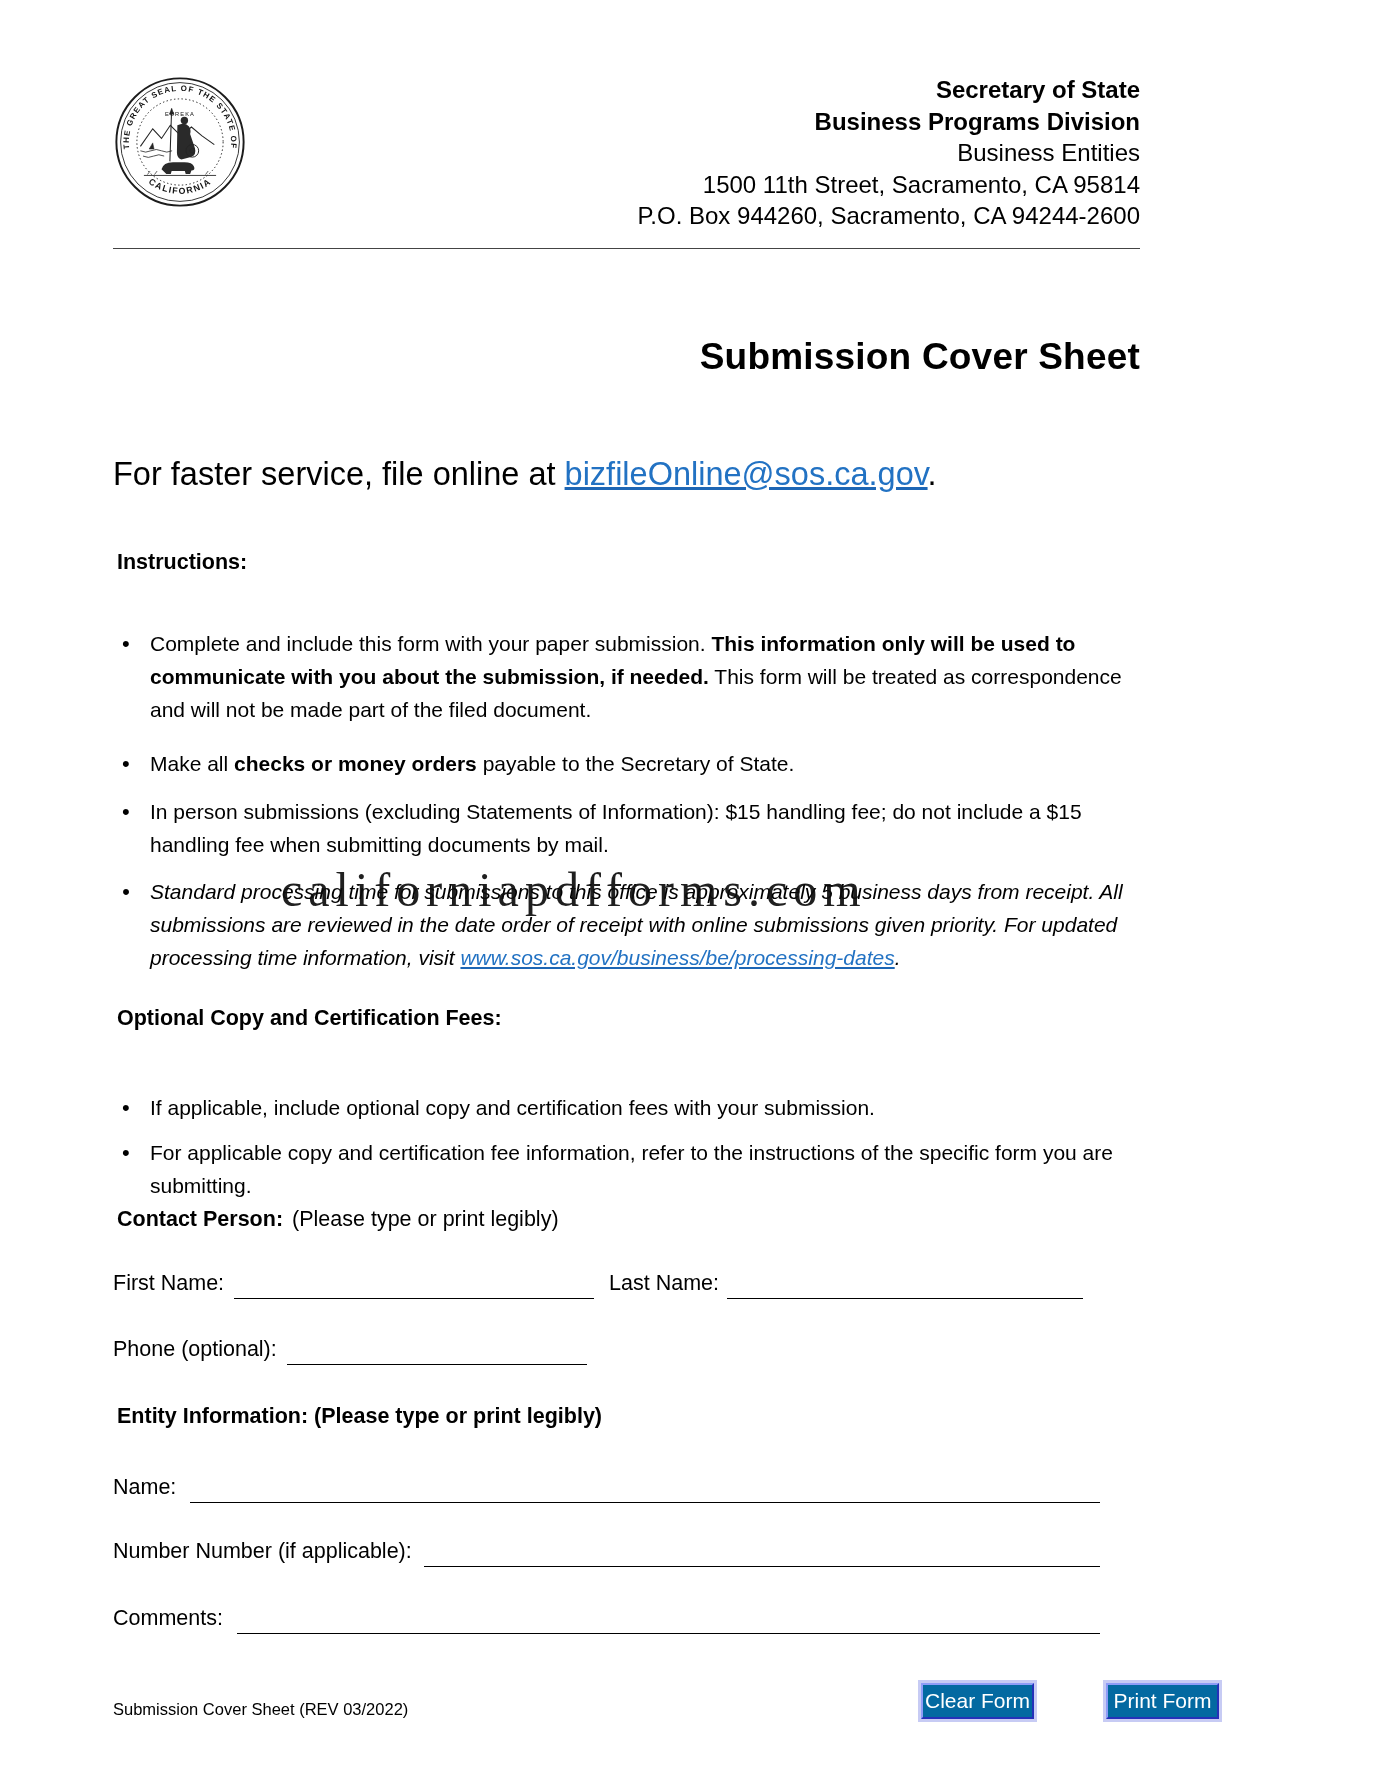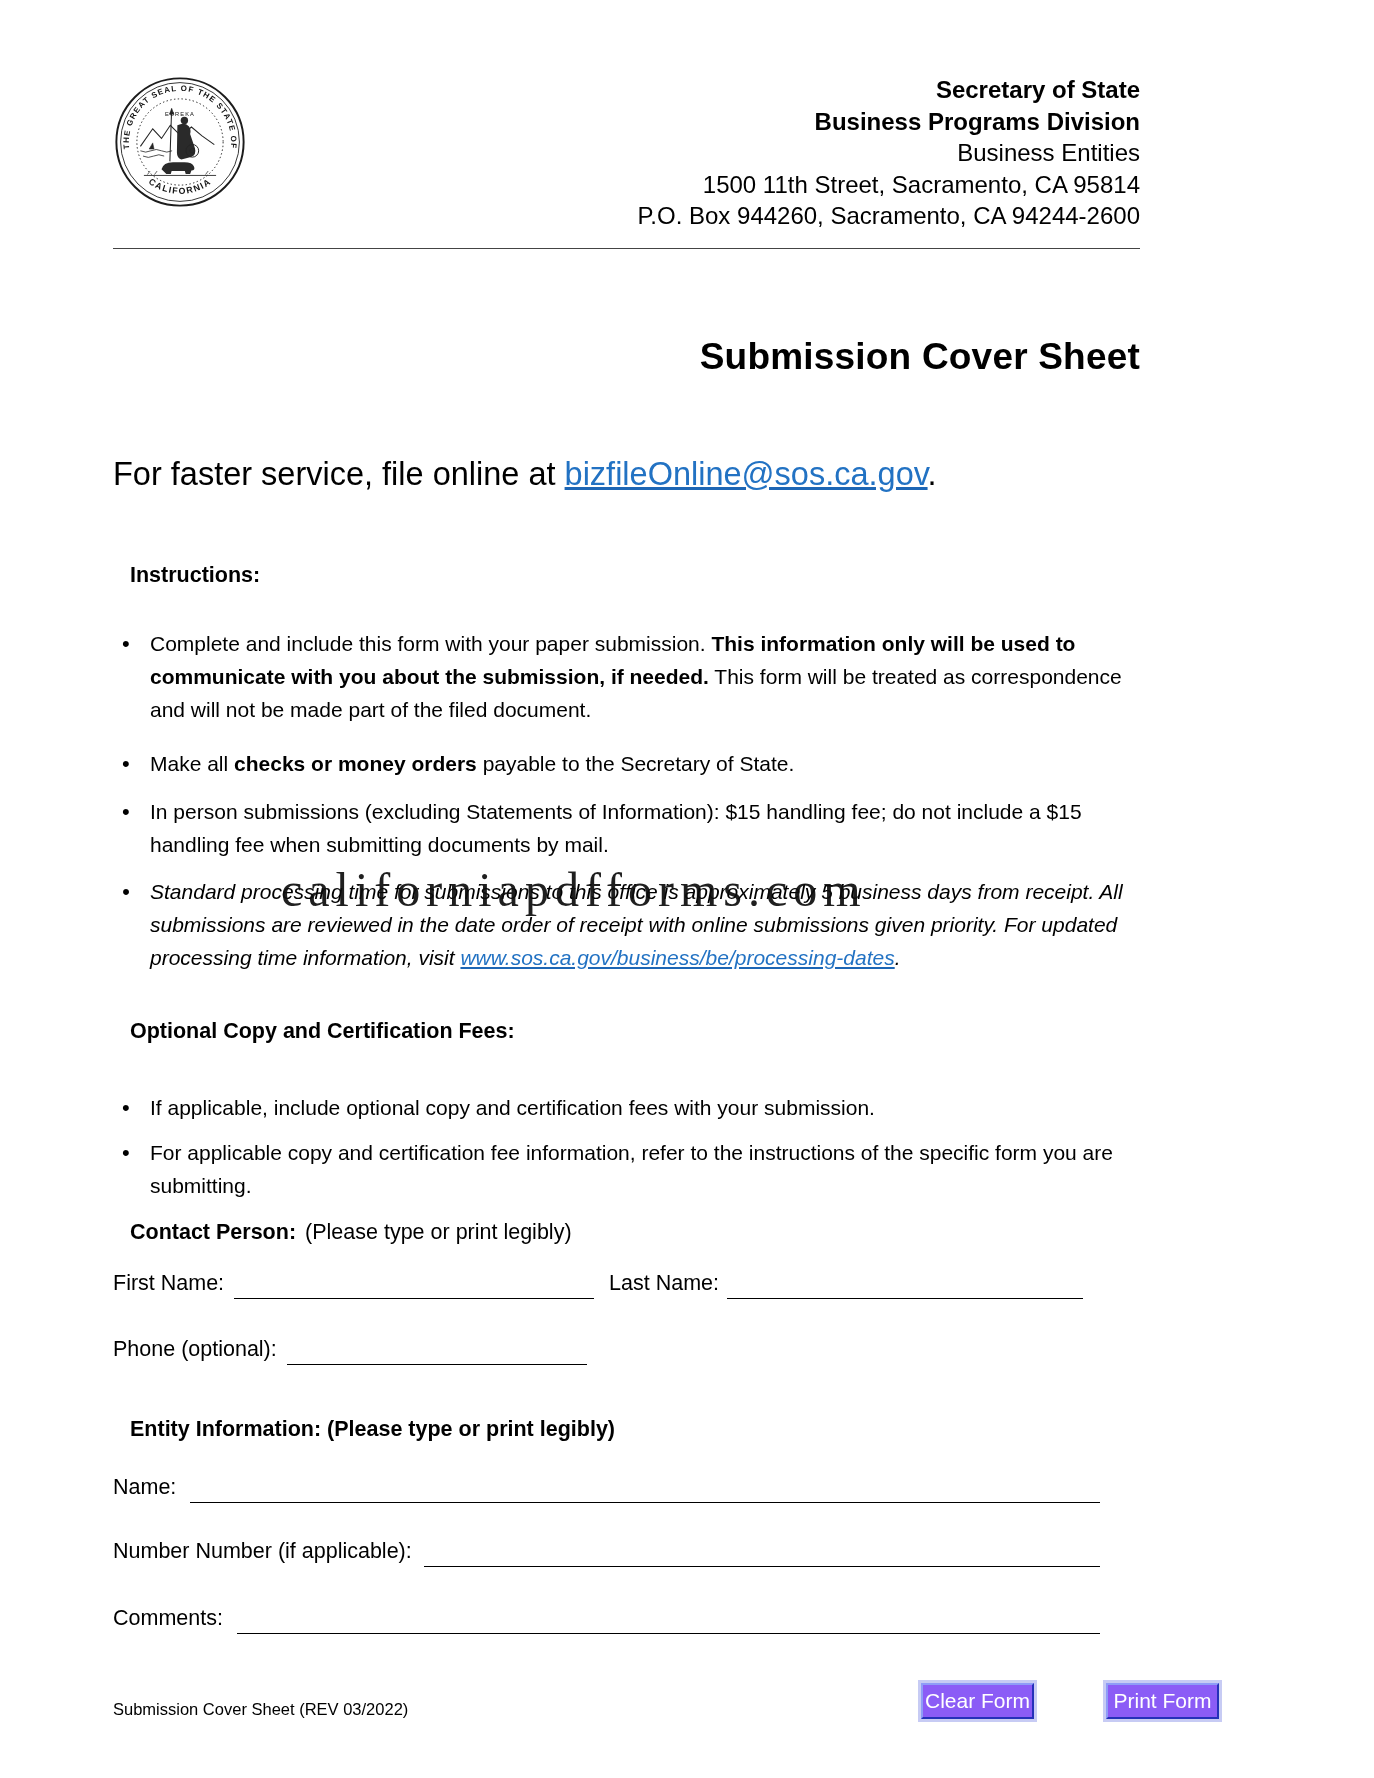--- a/index.html
+++ b/index.html
@@ -13,21 +13,21 @@
           font-size:24px; line-height:31.5px; }
   .org .b { font-weight:bold; }
   .rule { position:absolute; left:113px; top:248px; width:1027px;
           border:none; border-top:1.5px solid #444; margin:0; }
   .doc-title { position:absolute; top:336px; right:234px; margin:0;
           font-size:37px; font-weight:bold; letter-spacing:0.2px; }
   
   .intro { position:absolute; left:113px; top:456px; margin:0; font-size:32.5px; }
   .link  { color:#2272c3; text-decoration:underline; text-decoration-color:#1d66b5; cursor:pointer; }
   
-  .hd { position:absolute; left:113px; margin:17px; font-size:21.5px; font-weight:bold; }
+  .hd { position:absolute; left:113px; margin:4px; font-size:21.5px; font-weight:bold; }
   .bullets { position:absolute; left:113px; width:1027px; margin:0; padding:0;
           list-style:none; font-size:21px; line-height:33px; }
   .bullets li { position:relative; padding-left:37px;margin-top:37px; }
   .bullets li::before { content:"\2022"; position:absolute; left:9px; top:0;
           font-size:22px; }
   #instr-list { top:590px; }
   #instr-list li:nth-child(2) { margin-top:21px; }
   #instr-list li:nth-child(3) { margin-top:15px; }
   #instr-list li:nth-child(4) { margin-top:14px;font-style:italic; }
   #fees-list { top:1054px; }
@@ -56,21 +56,21 @@
   #hd-entity    { top:1400px; }
   #row-entity-name     { top:1470px; width:987px; }
   #entity-name-input   { flex:1; margin-left:14px; }
   #row-entity-number   { top:1534px; width:987px; }
   #entity-number-input { flex:1; margin-left:12px; }
   #row-comments        { top:1601px; width:987px; }
   #comments-input      { flex:1; margin-left:14px; }
   
   .rev { position:absolute; left:113px; top:1700px; font-size:16.5px; }
   .btn { position:absolute; top:1683px; width:113px; height:36px;
-          background:#8b5cf6; color:#fff; font-size:21px; font-family:inherit;
+          background:#0369a1; color:#fff; font-size:21px; font-family:inherit;
           border:2px solid; border-color:#8e9cf7 #2531b9 #2531b9 #8e9cf7;
           box-shadow:0 0 0 3px #c7cbf4; display:flex; align-items:center;
           justify-content:center; cursor:pointer; padding:0; }
   #clear-btn { left:921px; }
   #print-btn { left:1106px; }
 </style>
 </head>
 <body>
 
 <div class="page">

